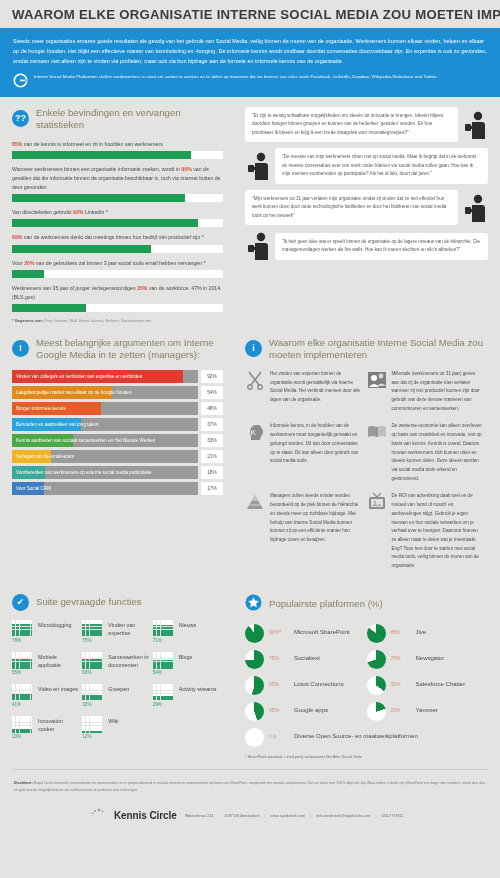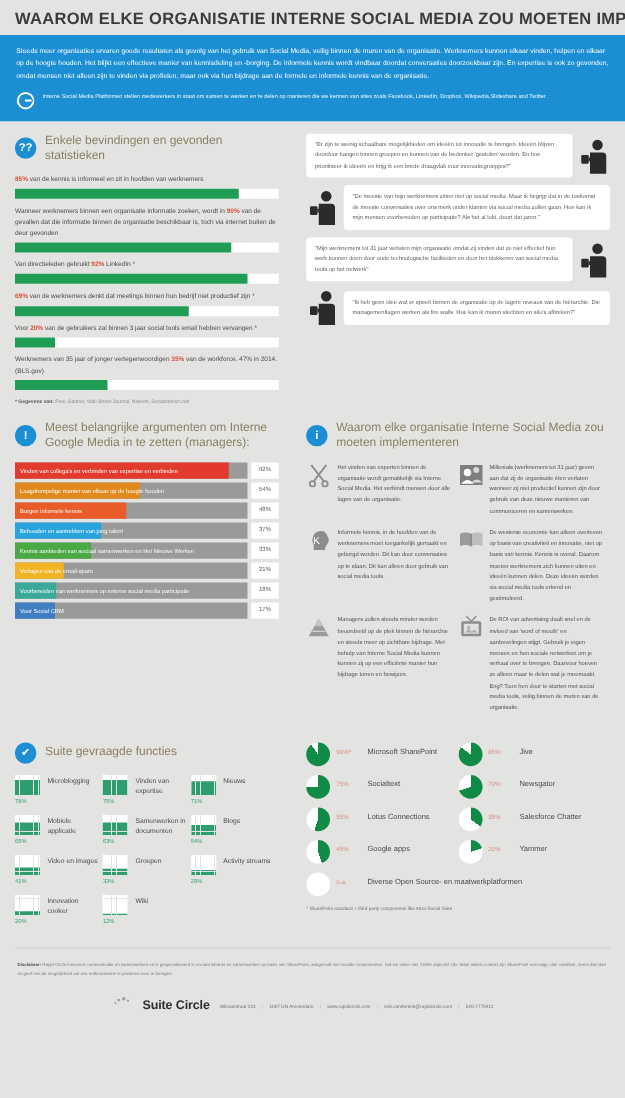--- a/index.html
+++ b/index.html
@@ -153,21 +153,21 @@
           </svg>
       </span>
       <p>Interne Social Media Platformen stellen medewerkers in staat om samen te werken en te delen op manieren die we kennen van sites zoals Facebook, LinkedIn, Dropbox, Wikipedia,Slideshare and Twitter.</p>
     </div>
   </div>
 
   <div class="cols">
     <div class="col col-l">
       <div class="sec-head">
         <span class="sec-ico">??</span>
-        <span class="sec-title">Enkele bevindingen en gevonden statistieken</span>
+        <span class="sec-title">Enkele bevindingen en vervangen statistieken</span>
       </div>
       <div id="stats-list">
           <div class="stat">
             <p class="stat-txt"><span class="hl">85%</span> van de kennis is informeel en zit in hoofden van werknemers</p>
             <div class="stat-track">
               <div class="stat-fill" style="width: 85%; background: rgb(31, 157, 85);"></div>
             </div>
           </div>
           <div class="stat">
             <p class="stat-txt">Wanneer werknemers binnen een organisatie informatie zoeken, wordt in <span class="hl">90%</span> van de gevallen dat die informatie binnen de organisatie beschikbaar is, toch via internet buiten de deur gevonden</p>
@@ -509,20 +509,29 @@
                 <div class="fn-grid-lines"></div>
               </div>
               <span class="fn-pct">12%</span>
             </div>
             <div class="fn-name">Wiki</div>
           </div>
         </div>
     </div>
 
     <div class="col col-r">
+      <div class="sec-head">
+        <span>
+          <svg width="17" height="17" viewBox="0 0 17 17">
+              <circle cx="8.5" cy="8.5" r="8" fill="#1c8fd4"></circle>
+              <path d="M8.5 3.2 l1.6 3.4 3.7.5 -2.7 2.6 .7 3.7 -3.3-1.8 -3.3 1.8 .7-3.7 -2.7-2.6 3.7-.5z" fill="#fff"></path>
+            </svg>
+        </span>
+        <span class="sec-title">Populairste platformen (%)</span>
+      </div>
       <div class="pf-grid" id="platformen-list">
           <div class="pf-item">
             <div class="pie" style="background:conic-gradient(#0f8b46 0deg 324deg, #ffffff 324deg 360deg);"></div>
             <div class="pf-pct" style="color: rgb(217, 141, 122);">90%*</div>
             <div class="pf-name">Microsoft SharePoint</div>
           </div>
           <div class="pf-item">
             <div class="pie" style="background:conic-gradient(#0f8b46 0deg 306deg, #ffffff 306deg 360deg);"></div>
             <div class="pf-pct" style="color: rgb(217, 141, 122);">85%</div>
             <div class="pf-name">Jive</div>
@@ -573,21 +582,21 @@
   </div>
   <div class="footer">
     <span class="logo-mark">
       <svg width="16" height="16" viewBox="0 0 16 16">
           <circle cx="5" cy="3" r="1.1" fill="#9aa0a6"></circle>
           <circle cx="9" cy="2" r="1.4" fill="#9aa0a6"></circle>
           <circle cx="12.4" cy="3.4" r=".9" fill="#9aa0a6"></circle>
           <circle cx="2.4" cy="5.4" r=".8" fill="#9aa0a6"></circle>
         </svg>
     </span>
-    <span class="logo-name">Suite Circle</span>
+    <span class="logo-name">Kennis Circle</span>
     <span class="footer-contact" id="footer-contact">
         <span>Wibautstraat 224</span>
         <span class="sep">|</span>
         <span>1097 DN Amsterdam</span>
         <span class="sep">|</span>
         <span>www.rapidcircle.com</span>
         <span class="sep">|</span>
         <span>erik.vanderenk@rapidcircle.com</span>
         <span class="sep">|</span>
         <span>020-7779411</span>

